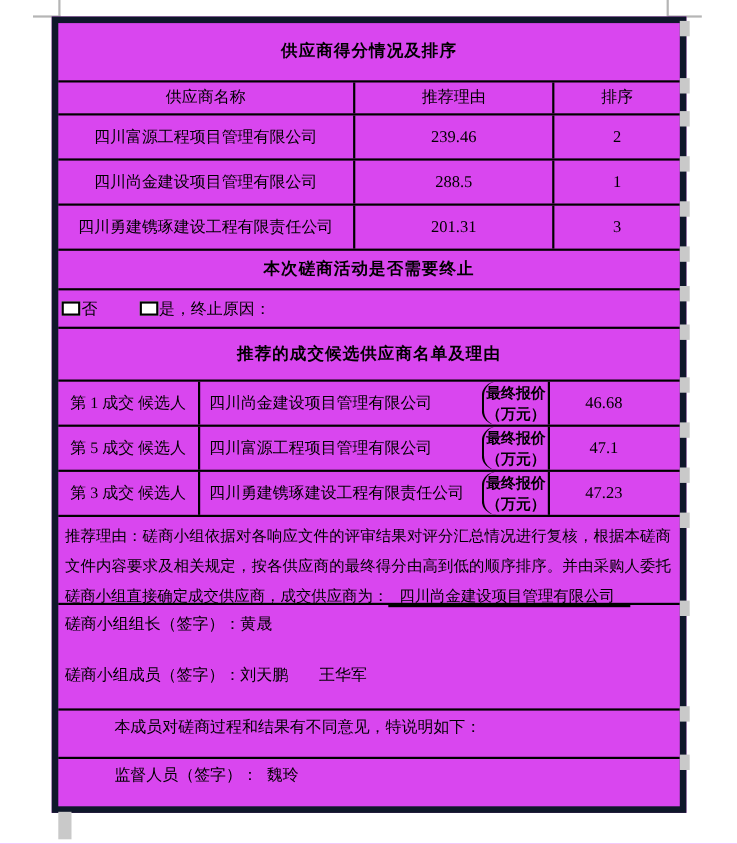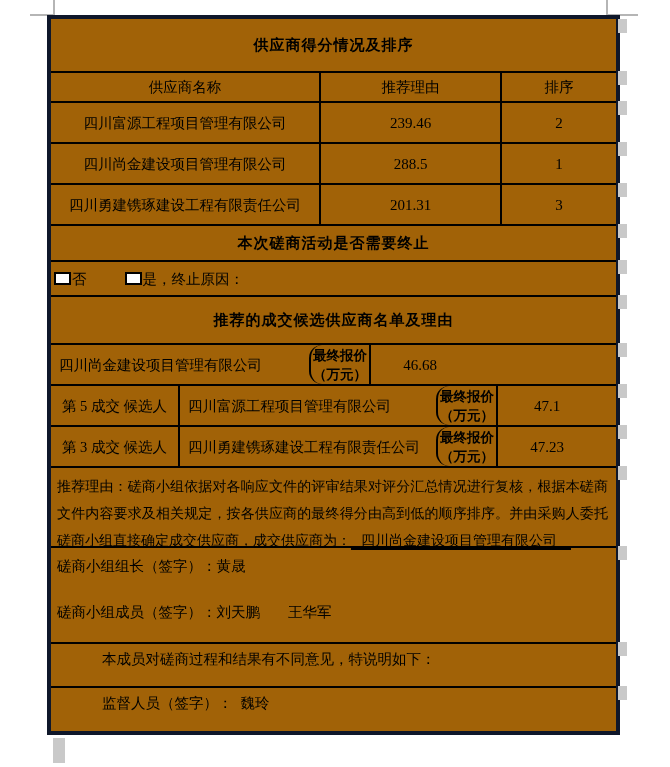--- a/index.html
+++ b/index.html
@@ -9,21 +9,21 @@
     -webkit-font-smoothing:none;
   }
   .page{position:absolute;left:0;top:0;width:670px;height:767px;overflow:hidden;}
   
   .mark{position:absolute;background:#b5b5b5;}
   .mark-tl-v{left:53px;top:0;width:2px;height:15px;}
   .mark-tl-h{left:30px;top:14px;width:25px;height:2px;}
   .mark-tr-v{left:606px;top:0;width:2px;height:15px;}
   .mark-tr-h{left:607px;top:14px;width:31px;height:2px;}
   
-  .doc-table{position:absolute;left:47px;top:15px;width:565px;border:4px solid #0f172a;background:#a16207;}
+  .doc-table{position:absolute;left:47px;top:15px;width:565px;border:6px solid #0f172a;background:#d946ef;}
   .t-row{display:flex;border-top:2px solid #000;align-items:stretch;}
   .t-row:first-child{border-top:none;}
   .cell{border-left:2px solid #000;box-sizing:border-box;display:flex;align-items:center;font-size:14.5px;line-height:20px;}
   .cell:first-child{border-left:none;}
   .full{width:565px;}
   .center{justify-content:center;text-align:center;}
   .title-cell{font-size:15px;font-weight:bold;letter-spacing:1px;}
   
   .cA1{width:268px;}
   .cA2{width:181px;}
@@ -101,20 +101,21 @@
         <span class="cb cb2"></span>
         <span>是，终止原因：</span>
       </div>
     </div>
 
     <div class="t-row" style="height:46px">
       <div class="cell full center title-cell">推荐的成交候选供应商名单及理由</div>
     </div>
 
     <div class="t-row" style="height:39px">
+      <div class="cell cB1 center">第 1 成交 候选人</div>
       <div class="cell cB2">四川尚金建设项目管理有限公司</div>
       <div class="cell cB3 price-label">最终报价
 （万元）</div>
       <div class="cell cB4 center num">46.68</div>
     </div>
     <div class="t-row" style="height:39px">
       <div class="cell cB1 center">第 5 成交 候选人</div>
       <div class="cell cB2">四川富源工程项目管理有限公司</div>
       <div class="cell cB3 price-label">最终报价
 （万元）</div>

